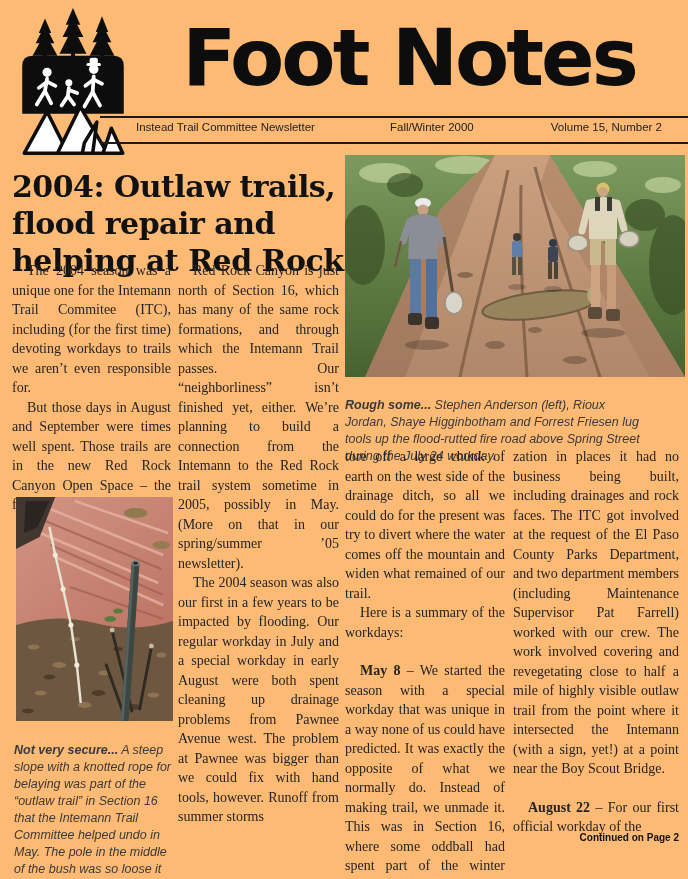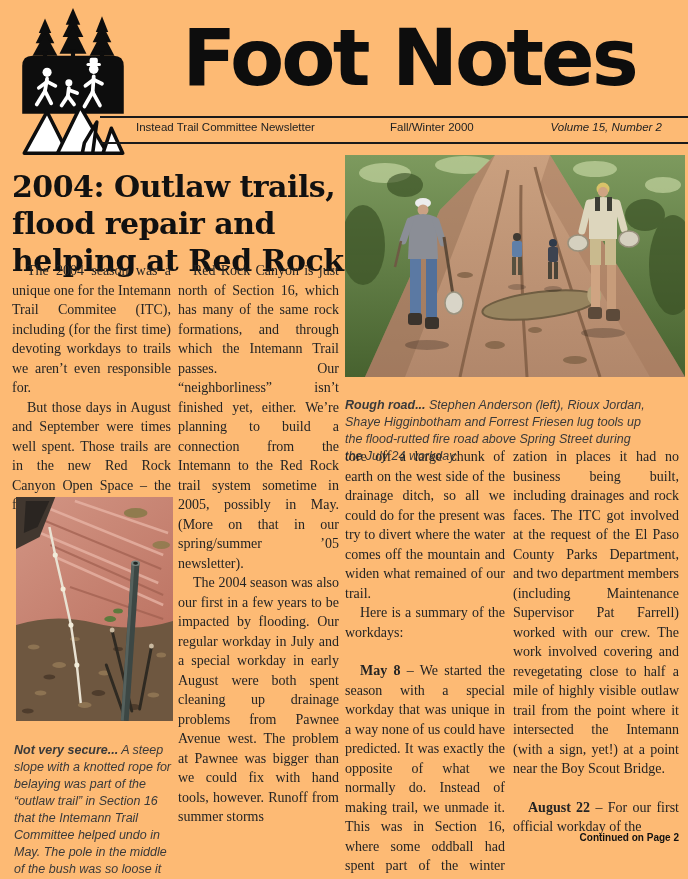--- a/index.html
+++ b/index.html
@@ -18,21 +18,21 @@
   }
   .mast-rule{position:absolute; left:100px; width:588px; height:2px; background:#1a1a1a;}
   #rule-top{top:116px;}
   #rule-bottom{top:142px;}
   .meta{
     position:absolute; top:121px; font-family:"Liberation Sans", sans-serif;
     font-size:11.5px; color:#222; white-space:nowrap;
   }
   #meta-left{left:136px;}
   #meta-center{left:390px;}
-  #meta-right{right:26px;font-style:italic;}
+  #meta-right{right:26px;}
   
   #headline{
     position:absolute; left:12px; top:148px; width:332px;
     font-family:"DejaVu Serif", serif; font-weight:bold;
     font-size:30px; line-height:37px; letter-spacing:-0.5px; color:#111;
   }
   
   .col{
     position:absolute; font-size:14px; line-height:19.5px;
     text-align:justify; color:#242424;
@@ -224,21 +224,21 @@
         <rect x="-15" y="116" width="14" height="12" rx="3" fill="#5c4a3a"></rect>
         <rect x="3" y="118" width="14" height="12" rx="3" fill="#5c4a3a"></rect>
         <ellipse cx="-25" cy="52" rx="10" ry="8" fill="#d5d0bf" stroke="#99917d" stroke-width="1.5"></ellipse>
         <ellipse cx="26" cy="48" rx="10" ry="8" fill="#d5d0bf" stroke="#99917d" stroke-width="1.5"></ellipse>
         <rect x="-8" y="6" width="5" height="14" fill="#3c3c34"></rect>
         <rect x="4" y="6" width="5" height="14" fill="#3c3c34"></rect>
       </g>
     </svg>
   </div>
 
-  <p id="main-caption" class="caption"><b>Rough road...</b><span> Stephen Anderson (left), Rioux Jordan, Shaye Higginbotham and Forrest Friesen lug tools up the flood-rutted fire road above Spring Street during the July 24 workday.</span></p>
+  <p id="main-caption" class="caption"><b>Rough some...</b><span> Stephen Anderson (left), Rioux Jordan, Shaye Higginbotham and Forrest Friesen lug tools up the flood-rutted fire road above Spring Street during the July 24 workday.</span></p>
 
   <div id="col1" class="col">
     <p>The 2004 season was a unique one for the Intemann Trail Commitee (ITC), including (for the first time) devoting workdays to trails we aren’t even responsible for.</p>
     <p>But those days in August and September were times well spent. Those trails are in the new Red Rock Canyon Open Space – the first to be</p>
   </div>
 
   <div id="col2" class="col">
     <p>Red Rock Canyon is just north of Section 16, which has many of the same rock formations, and through which the Intemann Trail passes. Our “neighborliness” isn’t finished yet, either. We’re planning to build a connection from the Intemann to the Red Rock trail system sometime in 2005, possibly in May. (More on that in our spring/summer ’05 newsletter).</p>
     <p>The 2004 season was also our first in a few years to be impacted by flooding. Our regular workday in July and a special workday in early August were both spent cleaning up drainage problems from Pawnee Avenue west. The problem at Pawnee was bigger than we could fix with hand tools, however. Runoff from summer storms</p>
   </div>

